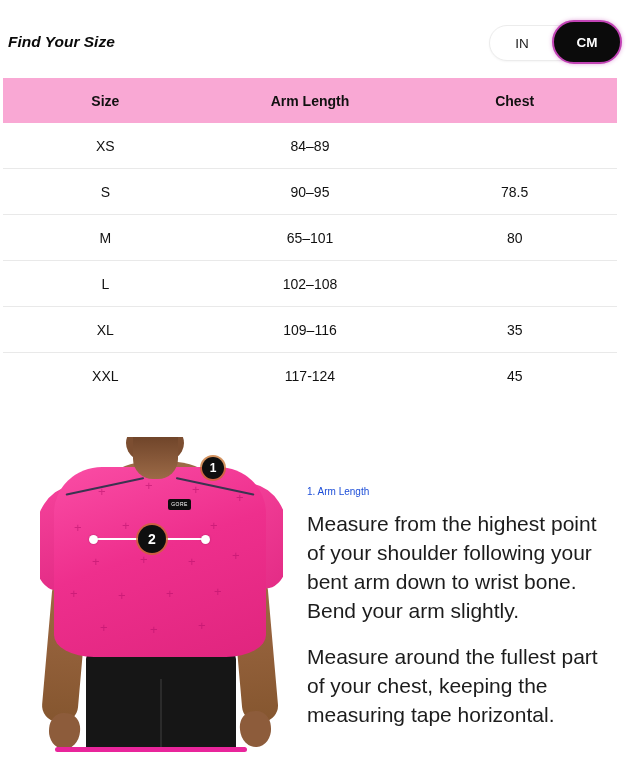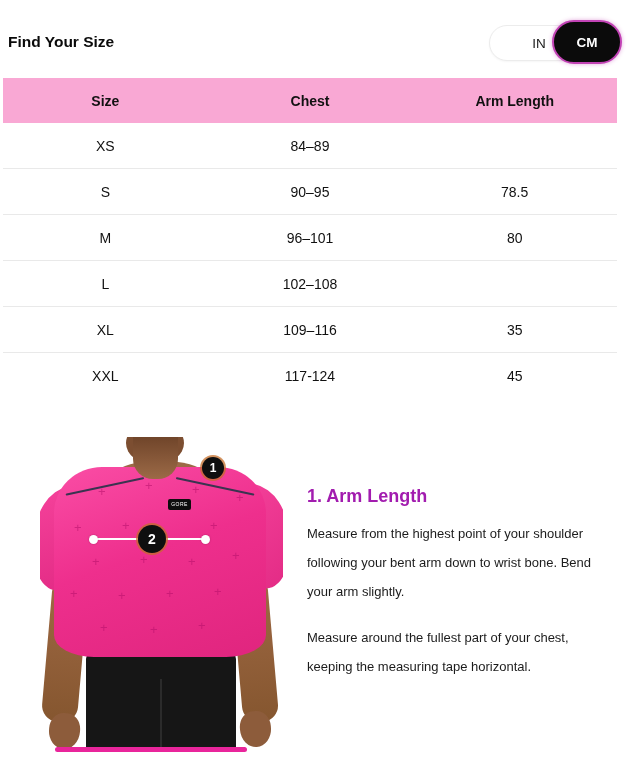--- a/index.html
+++ b/index.html
@@ -1,25 +1,25 @@
 <!DOCTYPE html>
 <html><head>
 <meta charset="utf-8">
 <style>
   * { margin:0; padding:0; box-sizing:border-box; }
   html,body { background:#fff; }
   body { font-family:"Liberation Sans", sans-serif; color:#111; }
   .page { position:relative; width:631px; height:759px; background:#fff; overflow:hidden; }
 
   
-  .title { position:absolute; left:8px; top:33px; font-size:15.5px; font-weight:700; color:#0a0a0a; }
+  .title { position:absolute; left:8px; top:33px; font-size:15.5px; font-weight:700; color:#0a0a0a;font-style:italic; }
   .unit-toggle { position:absolute; left:489px; top:25px; width:129px; height:36px;
     background:#fff; border:1px solid #ececec; border-radius:18px;
     box-shadow:0 1px 2px rgba(0,0,0,0.04); }
-  .opt-in { position:absolute; left:17px; top:0; width:64px; height:34px; border:none; background:transparent;
+  .opt-in { position:absolute; left:0; top:0; width:64px; height:34px; border:none; background:transparent;
     font-family:inherit; font-size:13.5px; color:#1a1a1a; cursor:pointer; }
   .opt-cm { position:absolute; left:552px; top:20px; width:70px; height:44px; background:#0b0b0b;
     border:2px solid #c243b5; border-radius:22px; color:#fff; font-family:inherit; font-size:13.5px;
     font-weight:700; cursor:pointer; box-shadow:0 0 4px rgba(194,67,181,0.45); }
 
   
   .size-table { position:absolute; left:3px; top:78px; width:614px; }
   .t-row { display:grid; grid-template-columns:1fr 1fr 1fr; align-items:center; height:46px;
     border-bottom:1px solid #e9e9e9; }
   .t-row:last-child { border-bottom:none; }
@@ -78,53 +78,53 @@
 
   .shorts { position:absolute; left:46px; top:212px; width:150px; height:99px; background:#161616;
     border-radius:10px 10px 0 0; z-index:2; }
   .shorts-seam { position:absolute; left:74px; top:30px; width:2px; height:69px; background:#2b2b2b; }
 
   .scroll-bar { position:absolute; left:55px; top:747px; width:192px; height:5px;
     background:#e9259b; border-radius:3px; z-index:8; }
 
   
   .instructions { position:absolute; left:307px; top:486px; width:300px; }
-  .instr-h { font-size:18px; font-weight:700; color:#a21caf; margin-bottom:12px; }
-  .instr-p { font-size:13px; line-height:29px; color:#1c1c1c; margin-bottom:17px; }
+  .instr-h { font-size:10px; font-weight:400; color:#1d4ed8; margin-bottom:12px; }
+  .instr-p { font-size:21px; line-height:29px; color:#1c1c1c; margin-bottom:17px; }
 </style>
 </head>
 <body>
 
 <div class="page">
 
   <div class="title">Find Your Size</div>
 
   <div class="unit-toggle">
     <button class="opt-in">IN</button>
   </div>
   <button class="opt-cm">CM</button>
 
   <div class="size-table">
     <div class="t-row t-head">
       <div class="t-cell">Size</div>
+      <div class="t-cell">Arm Length</div>
       <div class="t-cell">Chest</div>
-      <div class="t-cell">Arm Length</div>
     </div>
     <div class="t-row">
       <div class="t-cell">XS</div>
       <div class="t-cell">84–89</div>
     </div>
     <div class="t-row">
       <div class="t-cell">S</div>
       <div class="t-cell">90–95</div>
       <div class="t-cell">78.5</div>
     </div>
     <div class="t-row">
       <div class="t-cell">M</div>
-      <div class="t-cell">96–101</div>
+      <div class="t-cell">65–101</div>
       <div class="t-cell">80</div>
     </div>
     <div class="t-row">
       <div class="t-cell">L</div>
       <div class="t-cell">102–108</div>
     </div>
     <div class="t-row">
       <div class="t-cell">XL</div>
       <div class="t-cell">109–116</div>
       <div class="t-cell">35</div>

